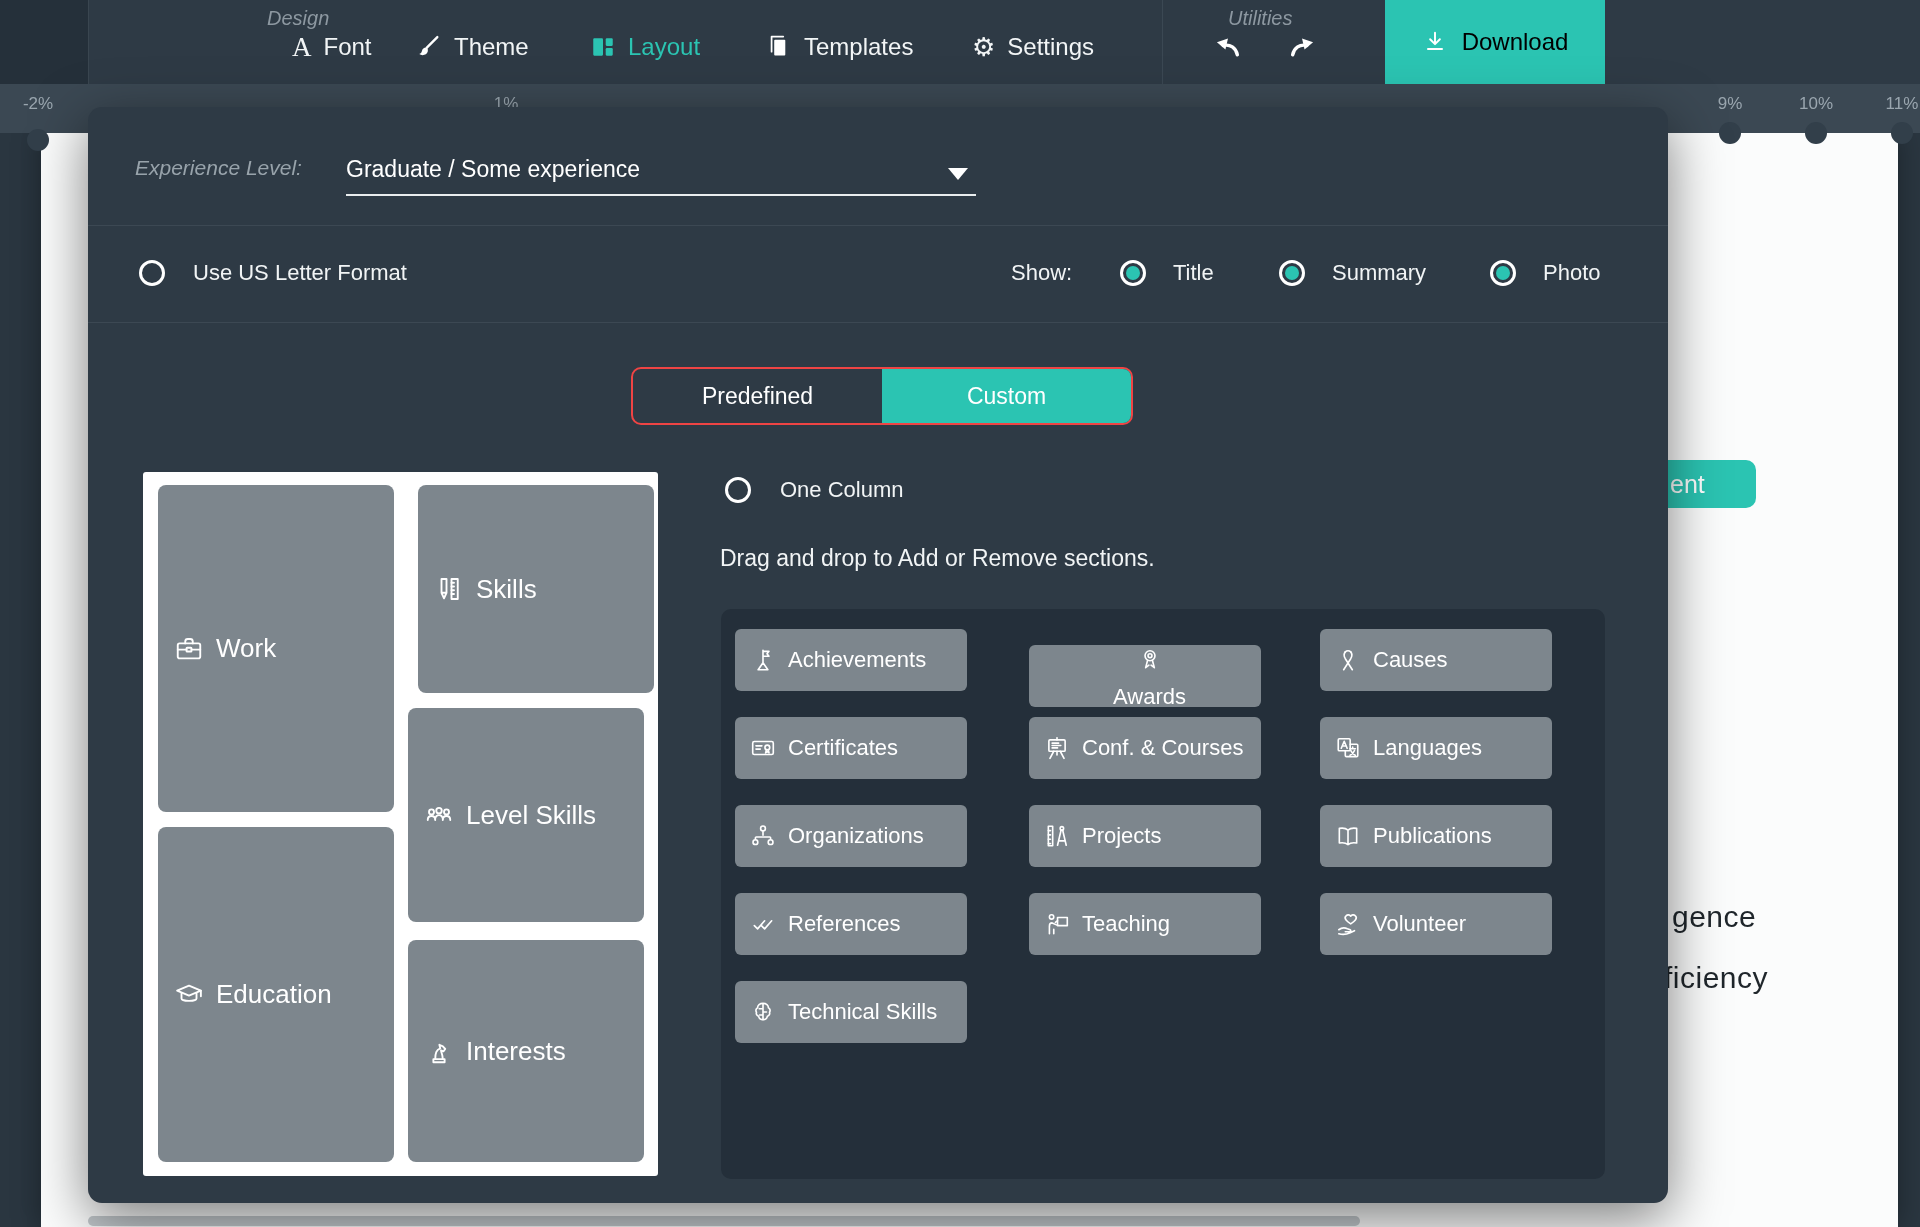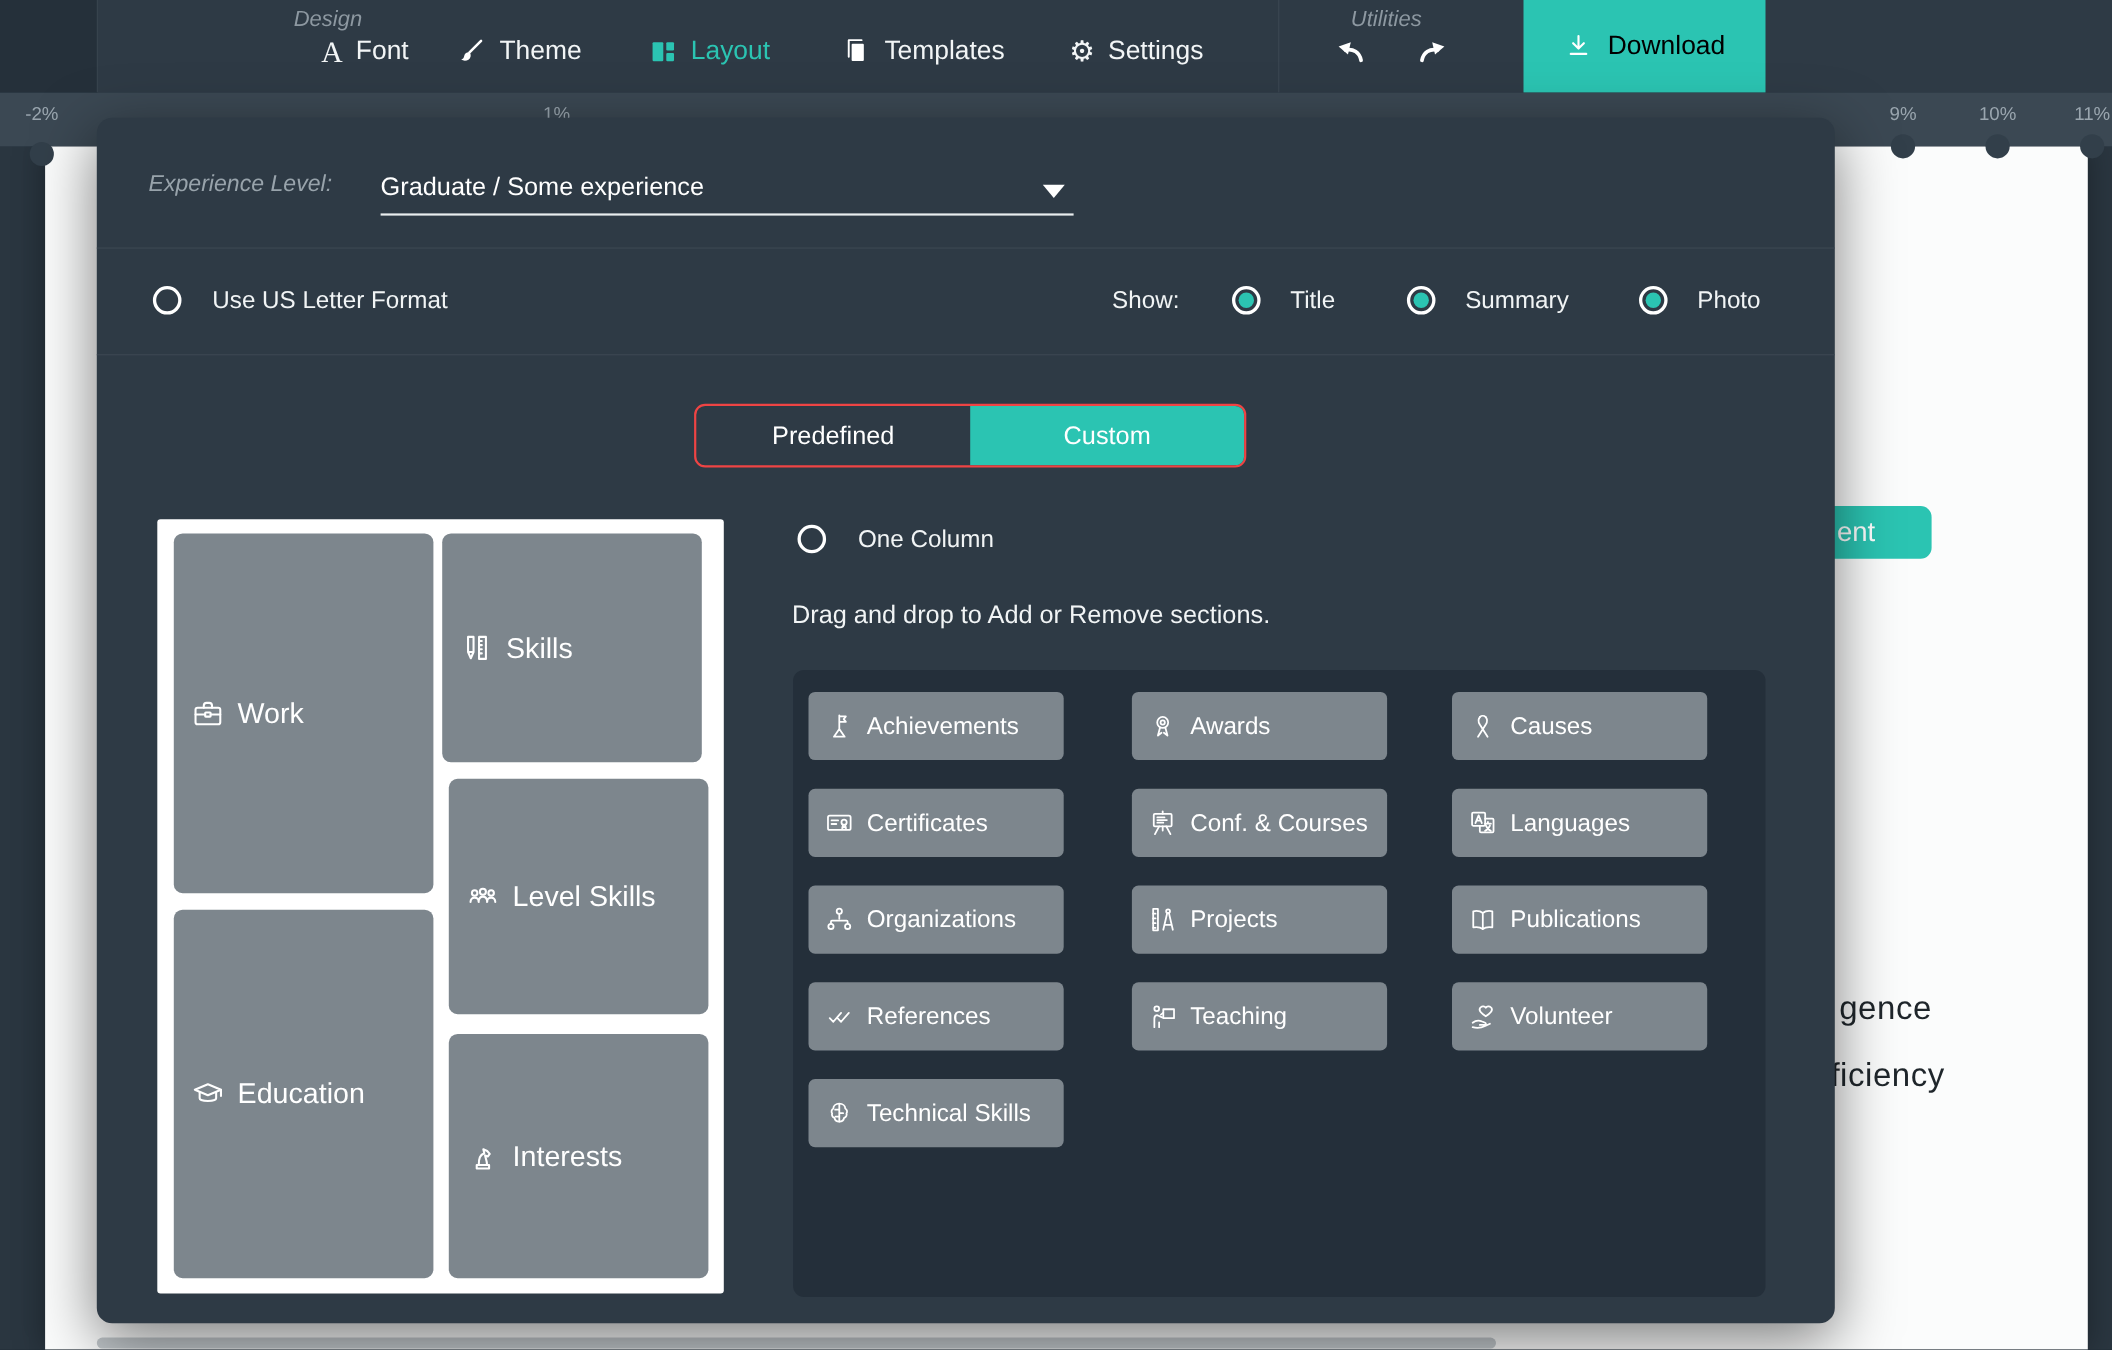--- a/index.html
+++ b/index.html
@@ -194,21 +194,21 @@
         </svg>
         <span>Work</span>
       </div>
       <div class="pv-block" style="left:15px;top:355px;width:236px;height:335px;">
         <svg class="ico" width="30" height="30" viewBox="0 0 24 24">
           <path d="M12 4.5 2.5 8.5 12 12.5 21.5 8.5z"></path>
           <path d="M6 10.5v4.2c0 1.1 2.7 2 6 2s6-.9 6-2v-4.2M21.5 8.5v4.5"></path>
         </svg>
         <span>Education</span>
       </div>
-      <div class="pv-block" style="left:259px;top:13px;width:236px;height:208px;">
+      <div class="pv-block" style="left:275px;top:13px;width:236px;height:208px;">
         <svg class="ico" width="30" height="30" viewBox="0 0 24 24">
           <path d="M6 4h4v11l-2 4.5-2-4.5zM6 15h4"></path>
           <rect x="14" y="4" width="5" height="16"></rect>
           <path d="M14 7h2M14 10h2M14 13h2M14 16h2"></path>
         </svg>
         <span>Skills</span>
       </div>
       <div class="pv-block" style="left:265px;top:236px;width:236px;height:214px;">
         <svg class="ico" width="30" height="30" viewBox="0 0 24 24">
           <circle cx="6" cy="9.5" r="2"></circle>
@@ -232,21 +232,21 @@
     <div class="hint" style="left:632px;top:438px;">Drag and drop to Add or Remove sections.</div>
 
     <div class="grid-panel">
 
       <button class="sec-btn" style="left:14px;top:20px;">
         <svg class="ico" width="26" height="26" viewBox="0 0 24 24">
           <path d="M12 3v11.5M12 4h5.5l-1.8 2.2 1.8 2.3H12M12 14.5 7.5 21h9z"></path>
         </svg>
         <span>Achievements</span>
       </button>
-      <button class="sec-btn" style="left:308px;top:20px;">
+      <button class="sec-btn" style="left:308px;top:36px;flex-direction:column;">
         <svg class="ico" width="26" height="26" viewBox="0 0 24 24">
           <circle cx="12" cy="9" r="4.6"></circle>
             <circle cx="12" cy="9" r="1.8"></circle>
           <path d="M9.8 13.2 8 20l3-2.3M14.2 13.2 16 20l-3-2.3"></path>
         </svg>
         <span>Awards</span>
       </button>
       <button class="sec-btn" style="left:599px;top:20px;">
         <svg class="ico" width="26" height="26" viewBox="0 0 24 24">
           <path d="M9.5 4.5C8 6.3 8 8.3 9.5 10.8L16 21M14.5 4.5C16 6.3 16 8.3 14.5 10.8L8 21"></path>

